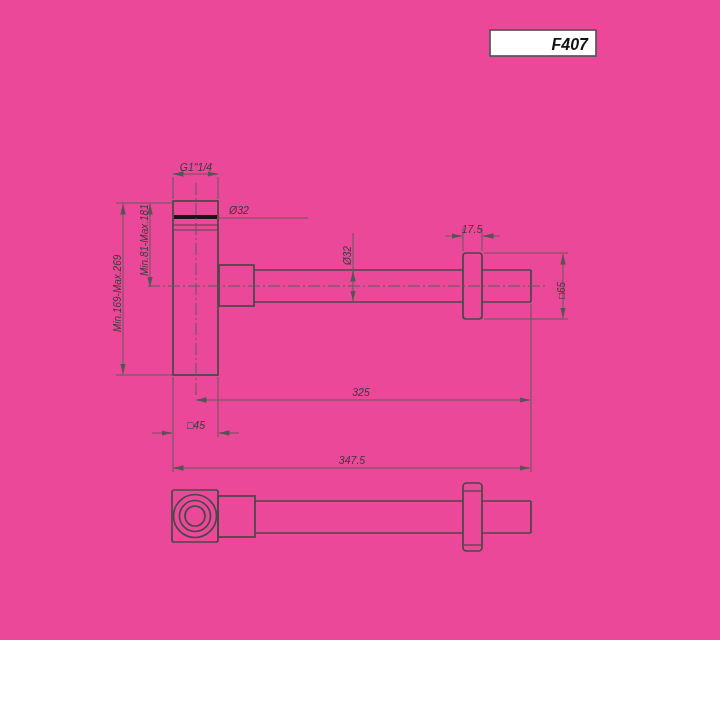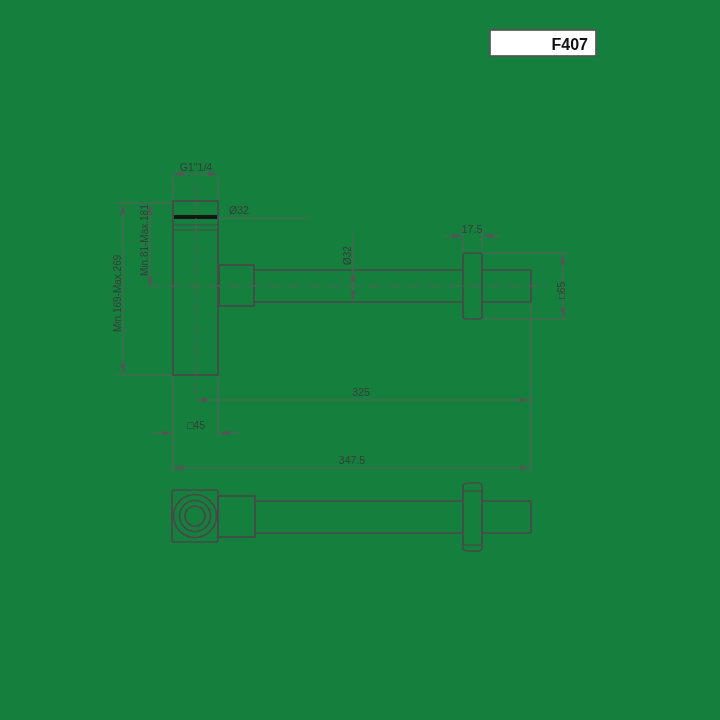--- a/index.html
+++ b/index.html
@@ -1,21 +1,22 @@
 <!DOCTYPE html>
 <html><head>
 <meta charset="utf-8">
 <style>
   html,body{margin:0;padding:0;background:#ffffff;}
   .page{
     position:relative;
-    width:720px;height:720px;
-    background:#15803d;
+    width:720px;height:640px;
+    background:#ec4899;
     font-family:"Liberation Sans", sans-serif;
     overflow:hidden;
+    font-style:italic;
   }
   svg text{
     font-family:"Liberation Sans", sans-serif;
     font-size:10.5px;
     fill:#3a3a3a;
   }
   svg .rot{font-size:10px;}
   .outline{fill:none;stroke:#484848;stroke-width:1.7;}
   .outline2{fill:none;stroke:#484848;stroke-width:1.2;}
   .dim{fill:none;stroke:#5c5c5c;stroke-width:1;}

